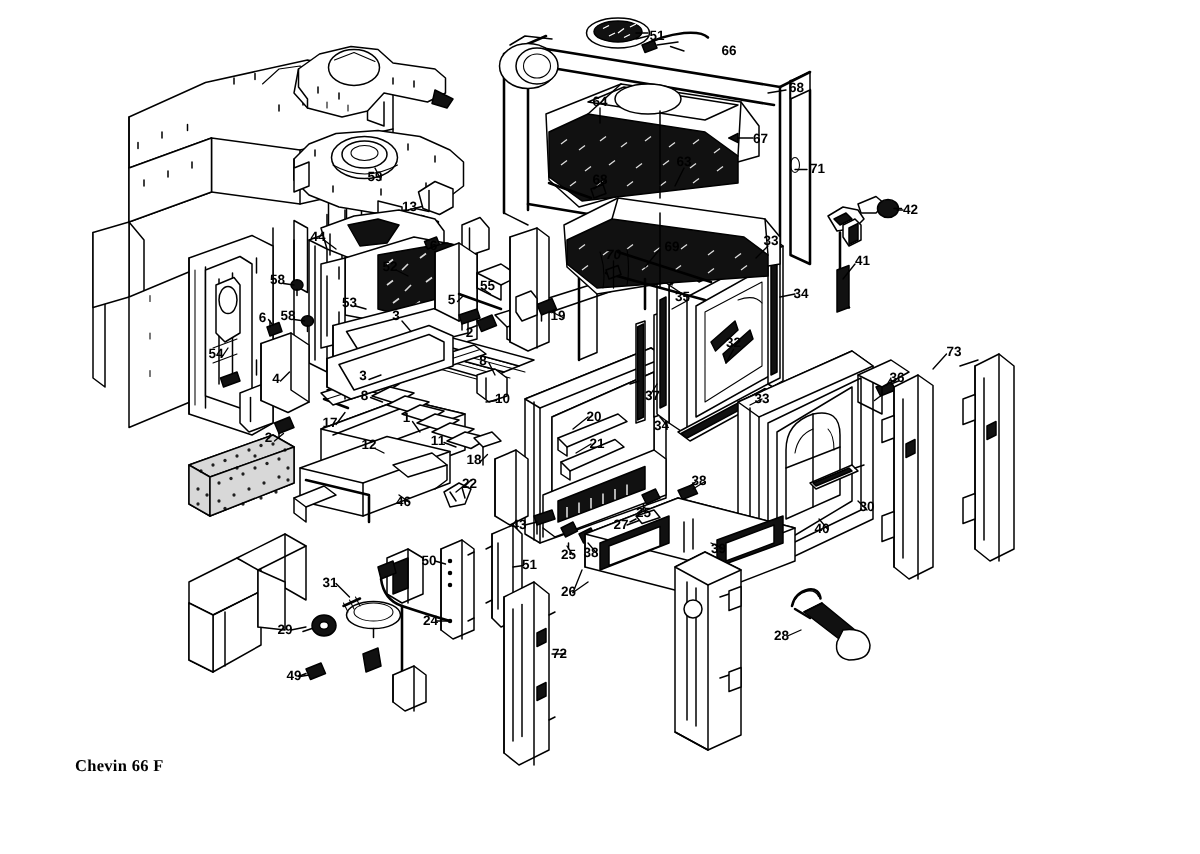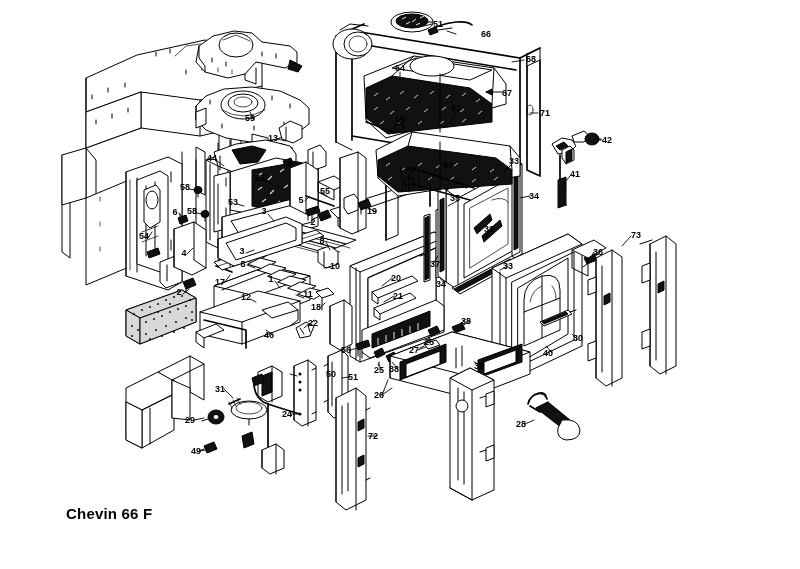--- a/index.html
+++ b/index.html
@@ -20,27 +20,27 @@
   }
   #diagram-svg {
     position: absolute;
     left: 0;
     top: 0;
     width: 800px;
     height: 569px;
   }
   #title-block {
     position: absolute;
-    left: 66px;
+    left: 50px;
     top: 505px;
-    font-size: 15px;
+    font-size: 11px;
     font-weight: bold;
     color: #000000;
     letter-spacing: 0.2px;
-    font-family: Liberation Sans, sans-serif;
+    font-family: Liberation Serif, serif;
     white-space: nowrap;
   }
   .callout {
     position: absolute;
     font-family: "Liberation Sans", sans-serif;
     font-size: 9px;
     font-weight: bold;
     color: #000000;
     line-height: 1;
     white-space: nowrap;
@@ -726,21 +726,21 @@
       <div class="callout" style="left: 313px; top: 222px;">2</div>
       <div class="callout" style="left: 264px; top: 211px;">3</div>
       <div class="callout" style="left: 242px; top: 251px;">3</div>
       <div class="callout" style="left: 184px; top: 253px;">4</div>
       <div class="callout" style="left: 301px; top: 200px;">5</div>
       <div class="callout" style="left: 175px; top: 212px;">6</div>
       <div class="callout" style="left: 289px; top: 164px;">6</div>
       <div class="callout" style="left: 243px; top: 264px;">8</div>
       <div class="callout" style="left: 322px; top: 241px;">8</div>
       <div class="callout" style="left: 335px; top: 266px;">10</div>
-      <div class="callout" style="left: 308px; top: 294px;">11</div>
+      <div class="callout" style="left: 292px; top: 294px;">11</div>
       <div class="callout" style="left: 246px; top: 297px;">12</div>
       <div class="callout" style="left: 273px; top: 138px;">13</div>
       <div class="callout" style="left: 220px; top: 282px;">17</div>
       <div class="callout" style="left: 316px; top: 307px;">18</div>
       <div class="callout" style="left: 372px; top: 211px;">19</div>
       <div class="callout" style="left: 396px; top: 278px;">20</div>
       <div class="callout" style="left: 398px; top: 296px;">21</div>
       <div class="callout" style="left: 313px; top: 323px;">22</div>
       <div class="callout" style="left: 287px; top: 414px;">24</div>
       <div class="callout" style="left: 379px; top: 370px;">25</div>
@@ -761,37 +761,37 @@
       <div class="callout" style="left: 429px; top: 264px; padding-left: 12px;">37</div>
       <div class="callout" style="left: 466px; top: 321px;">38</div>
       <div class="callout" style="left: 394px; top: 369px;">38</div>
       <div class="callout" style="left: 479px; top: 366px;">39</div>
       <div class="callout" style="left: 548px; top: 353px;">40</div>
       <div class="callout" style="left: 575px; top: 174px;">41</div>
       <div class="callout" style="left: 607px; top: 140px;">42</div>
       <div class="callout" style="left: 212px; top: 158px;">44</div>
       <div class="callout" style="left: 269px; top: 335px;">46</div>
       <div class="callout" style="left: 196px; top: 451px;">49</div>
-      <div class="callout" style="left: 286px; top: 374px; margin-left: 45px;">50</div>
+      <div class="callout" style="left: 286px; top: 374px;">50</div>
       <div class="callout" style="left: 353px; top: 377px;">51</div>
       <div class="callout" style="left: 260px; top: 178px;">52</div>
       <div class="callout" style="left: 233px; top: 202px;">53</div>
       <div class="callout" style="left: 144px; top: 236px;">54</div>
       <div class="callout" style="left: 325px; top: 191px;">55</div>
       <div class="callout" style="left: 185px; top: 187px;">58</div>
       <div class="callout" style="left: 192px; top: 211px;">58</div>
       <div class="callout" style="left: 250px; top: 118px;">59</div>
       <div class="callout" style="left: 456px; top: 108px;">63</div>
       <div class="callout" style="left: 400px; top: 68px;">64</div>
       <div class="callout" style="left: 438px; top: 24px;">51</div>
       <div class="callout" style="left: 486px; top: 34px;">66</div>
       <div class="callout" style="left: 507px; top: 93px;">67</div>
       <div class="callout" style="left: 531px; top: 59px;">68</div>
       <div class="callout" style="left: 400px; top: 120px;">68</div>
       <div class="callout" style="left: 448px; top: 165px;">69</div>
       <div class="callout" style="left: 409px; top: 170px; font-style: italic;">70</div>
       <div class="callout" style="left: 545px; top: 113px;">71</div>
       <div class="callout" style="left: 373px; top: 436px; text-align: right;">72</div>
       <div class="callout" style="left: 636px; top: 235px;">73</div>
-      <div class="callout" style="left: 346px; top: 350px;">56</div>
+      <div class="callout" style="left: 346px; top: 350px;">43</div>
     </div>
 
 </div>
 
 </body></html>

